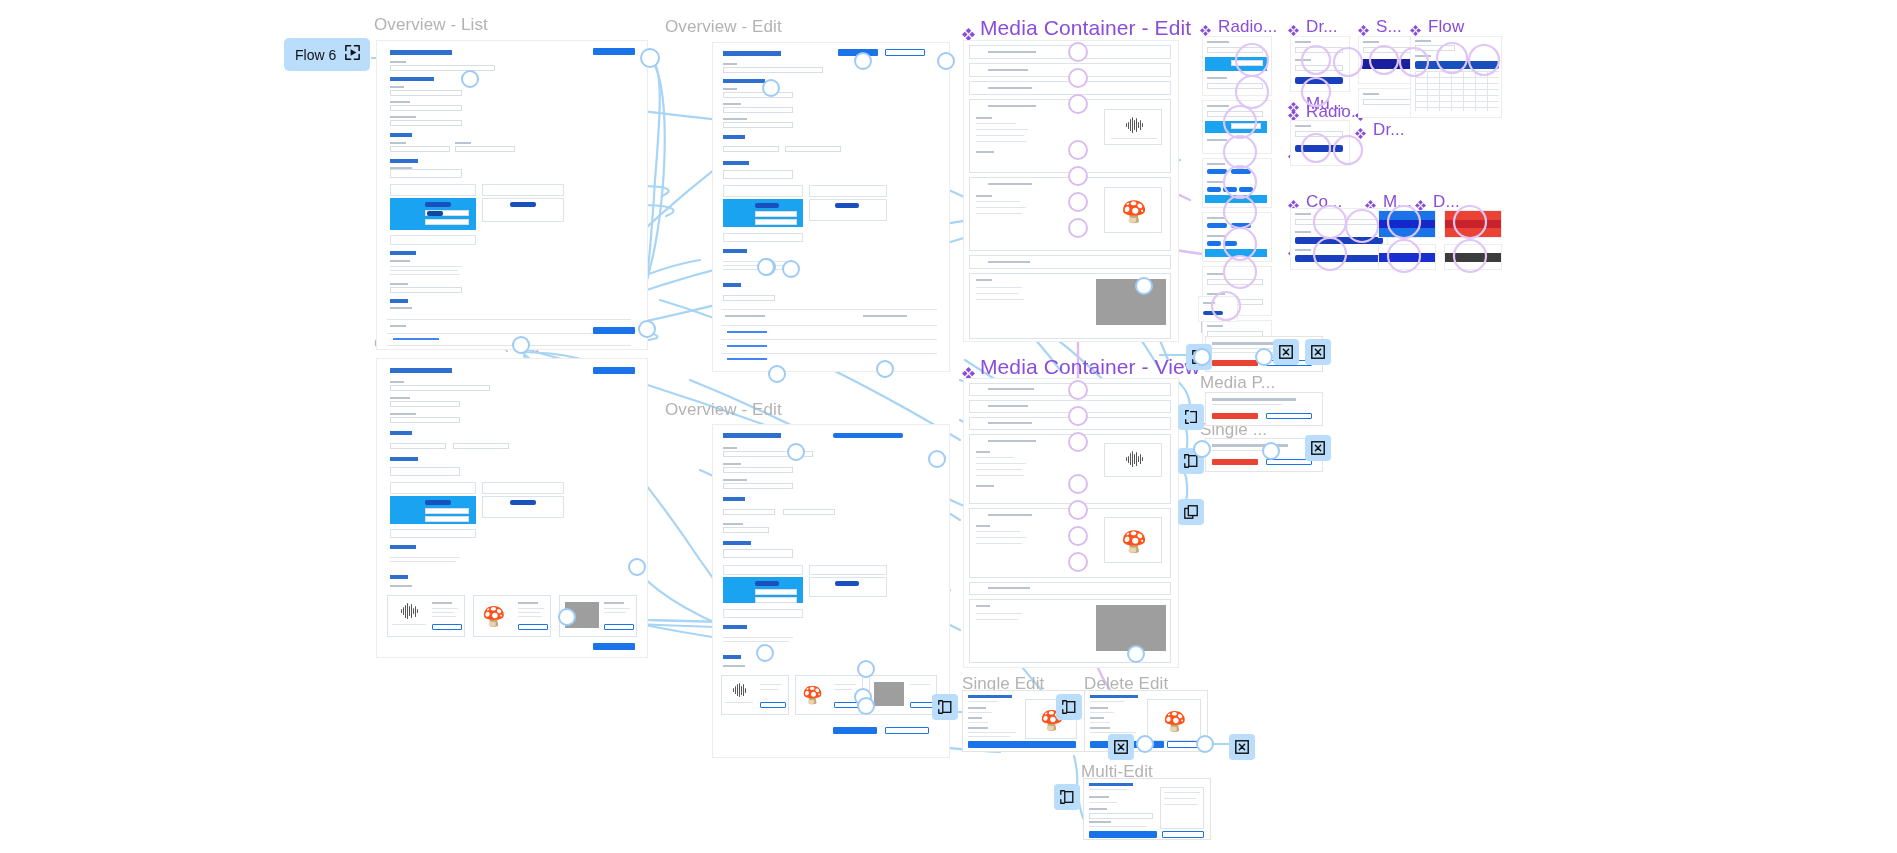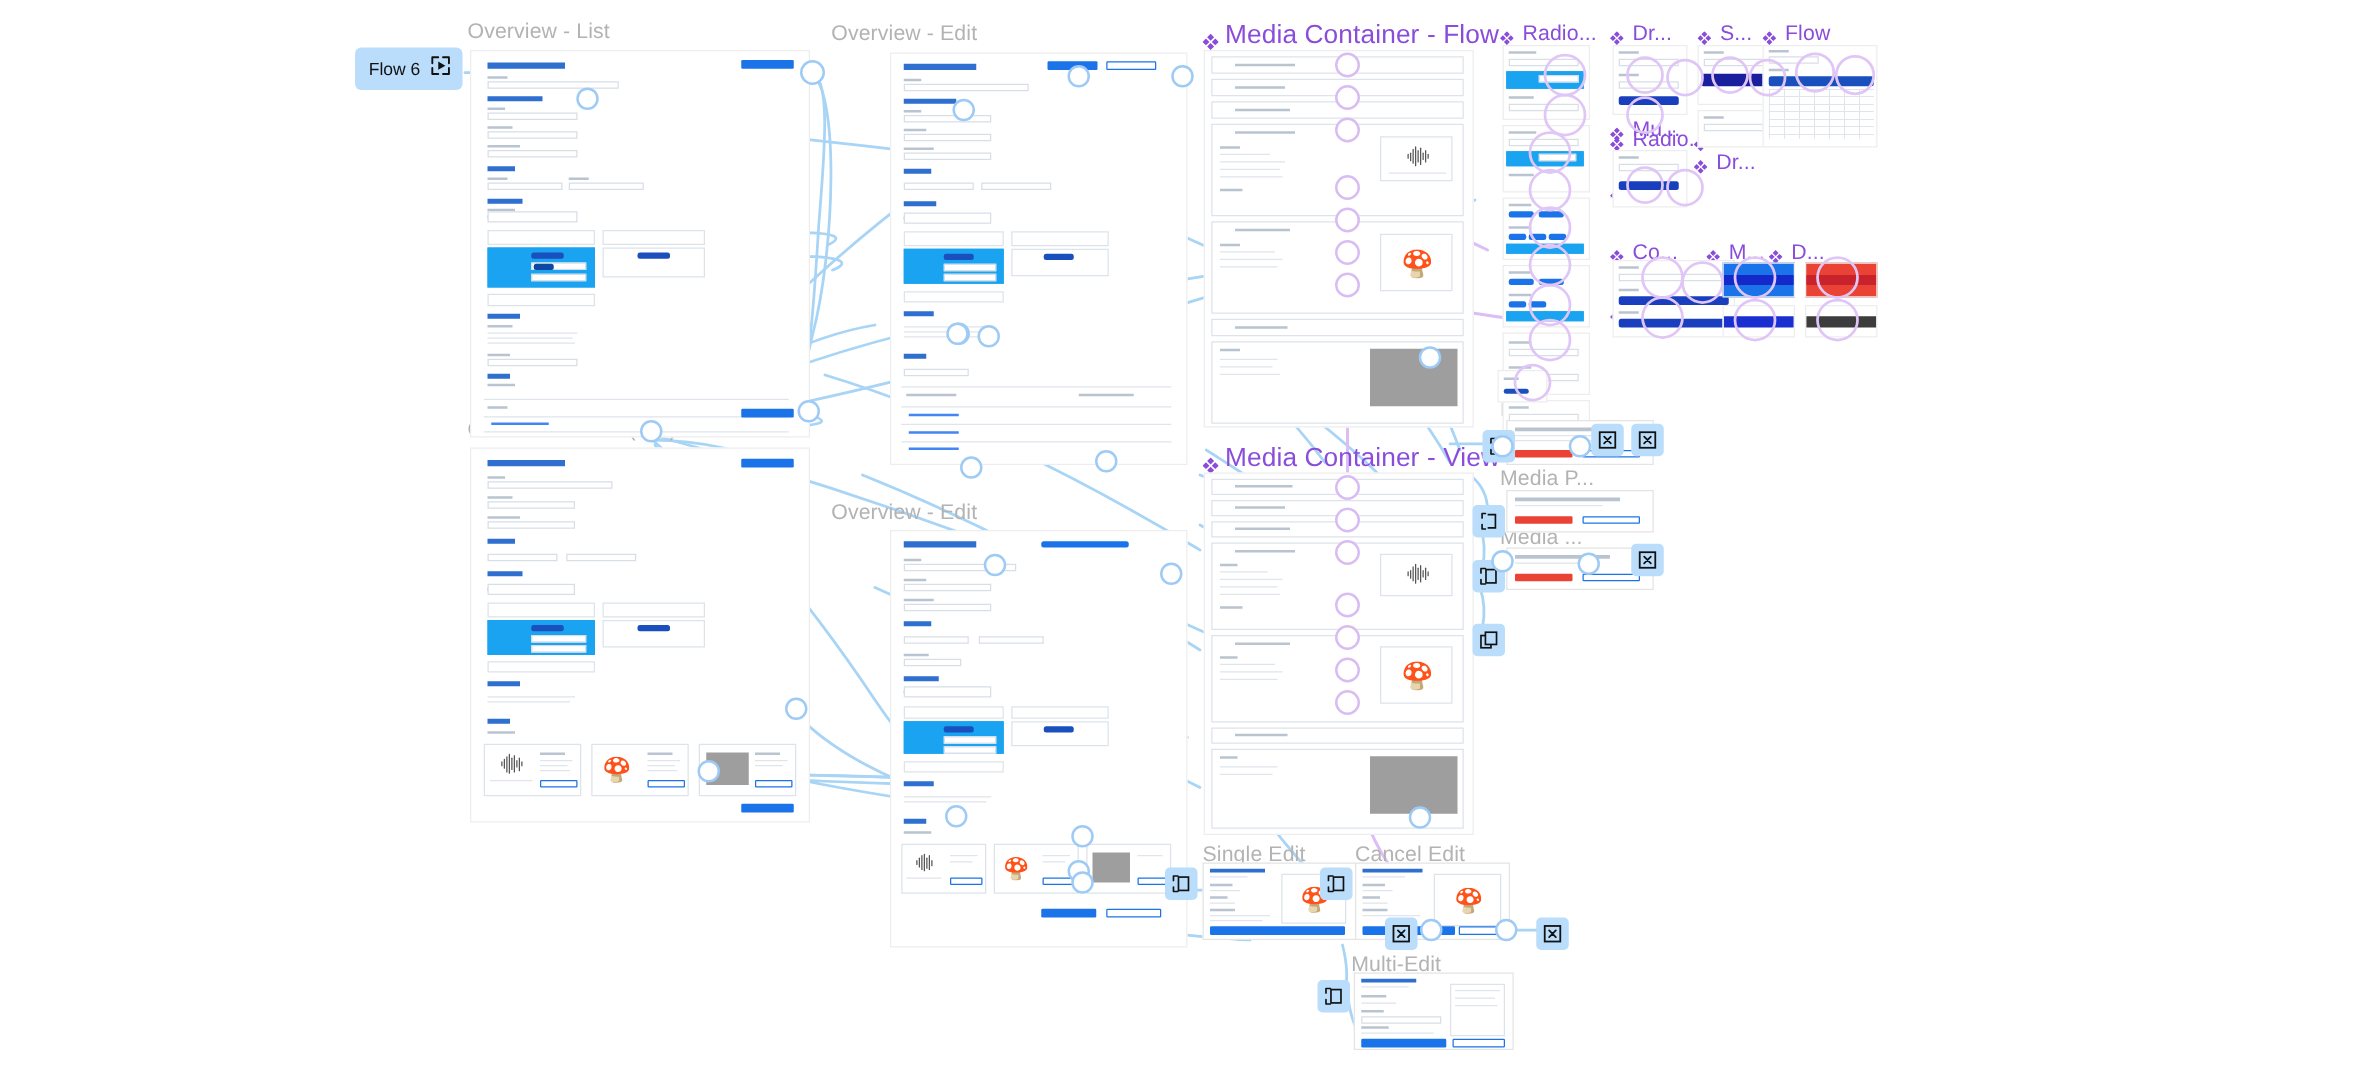--- a/index.html
+++ b/index.html
@@ -190,38 +190,38 @@
   <div class="frame-title" style="left:665px; top:17px;">Overview - Edit</div>
   <div class="frame-title" style="left:374px; top:334px;">Overview - View (List)</div>
   <div class="frame-title" style="left:665px; top:400px;">Overview - Edit</div>
 
   <div class="frame-title comp big" style="left:962px; top:16px;">
     <span class="diamond">
       <svg width="13" height="13" viewBox="0 0 14 14">
           <path d="M7 0l3 3-3 3-3-3z M14 7l-3 3-3-3 3-3z M7 14l-3-3 3-3 3 3z M0 7l3-3 3 3-3 3z" fill="#8a4ddb"></path>
         </svg>
     </span>
-    <span>Media Container - Flow</span>
+    <span>Media Container - Edit</span>
   </div>
   <div class="frame-title comp big" style="left:962px; top:355px;">
     <span class="diamond">
       <svg width="13" height="13" viewBox="0 0 14 14">
           <path d="M7 0l3 3-3 3-3-3z M14 7l-3 3-3-3 3-3z M7 14l-3-3 3-3 3 3z M0 7l3-3 3 3-3 3z" fill="#8a4ddb"></path>
         </svg>
     </span>
     <span>Media Container - View</span>
   </div>
 
   <div class="frame-title" style="left:962px; top:674px;">Single Edit</div>
-  <div class="frame-title" style="left:1084px; top:674px;">Cancel Edit</div>
+  <div class="frame-title" style="left:1084px; top:674px;">Delete Edit</div>
   <div class="frame-title" style="left:1081px; top:762px;">Multi-Edit</div>
 
   <div class="frame-title" style="left:1200px; top:318px;">Delete ...</div>
   <div class="frame-title" style="left:1200px; top:373px;">Media P...</div>
-  <div class="frame-title" style="left:1200px; top:420px;">Media ...</div>
+  <div class="frame-title" style="left:1200px; top:420px;">Single ...</div>
 
   <div class="frame-title comp" style="left:1200px; top:17px;">
     <span class="diamond"><svg width="11" height="11" viewBox="0 0 14 14">
           <path d="M7 0l3 3-3 3-3-3z M14 7l-3 3-3-3 3-3z M7 14l-3-3 3-3 3 3z M0 7l3-3 3 3-3 3z" fill="#8a4ddb"></path>
         </svg></span>
     <span>Radio...</span>
   </div>
   <div class="frame-title comp" style="left:1288px; top:17px;">
     <span class="diamond"><svg width="11" height="11" viewBox="0 0 14 14">
           <path d="M7 0l3 3-3 3-3-3z M14 7l-3 3-3-3 3-3z M7 14l-3-3 3-3 3 3z M0 7l3-3 3 3-3 3z" fill="#8a4ddb"></path>

